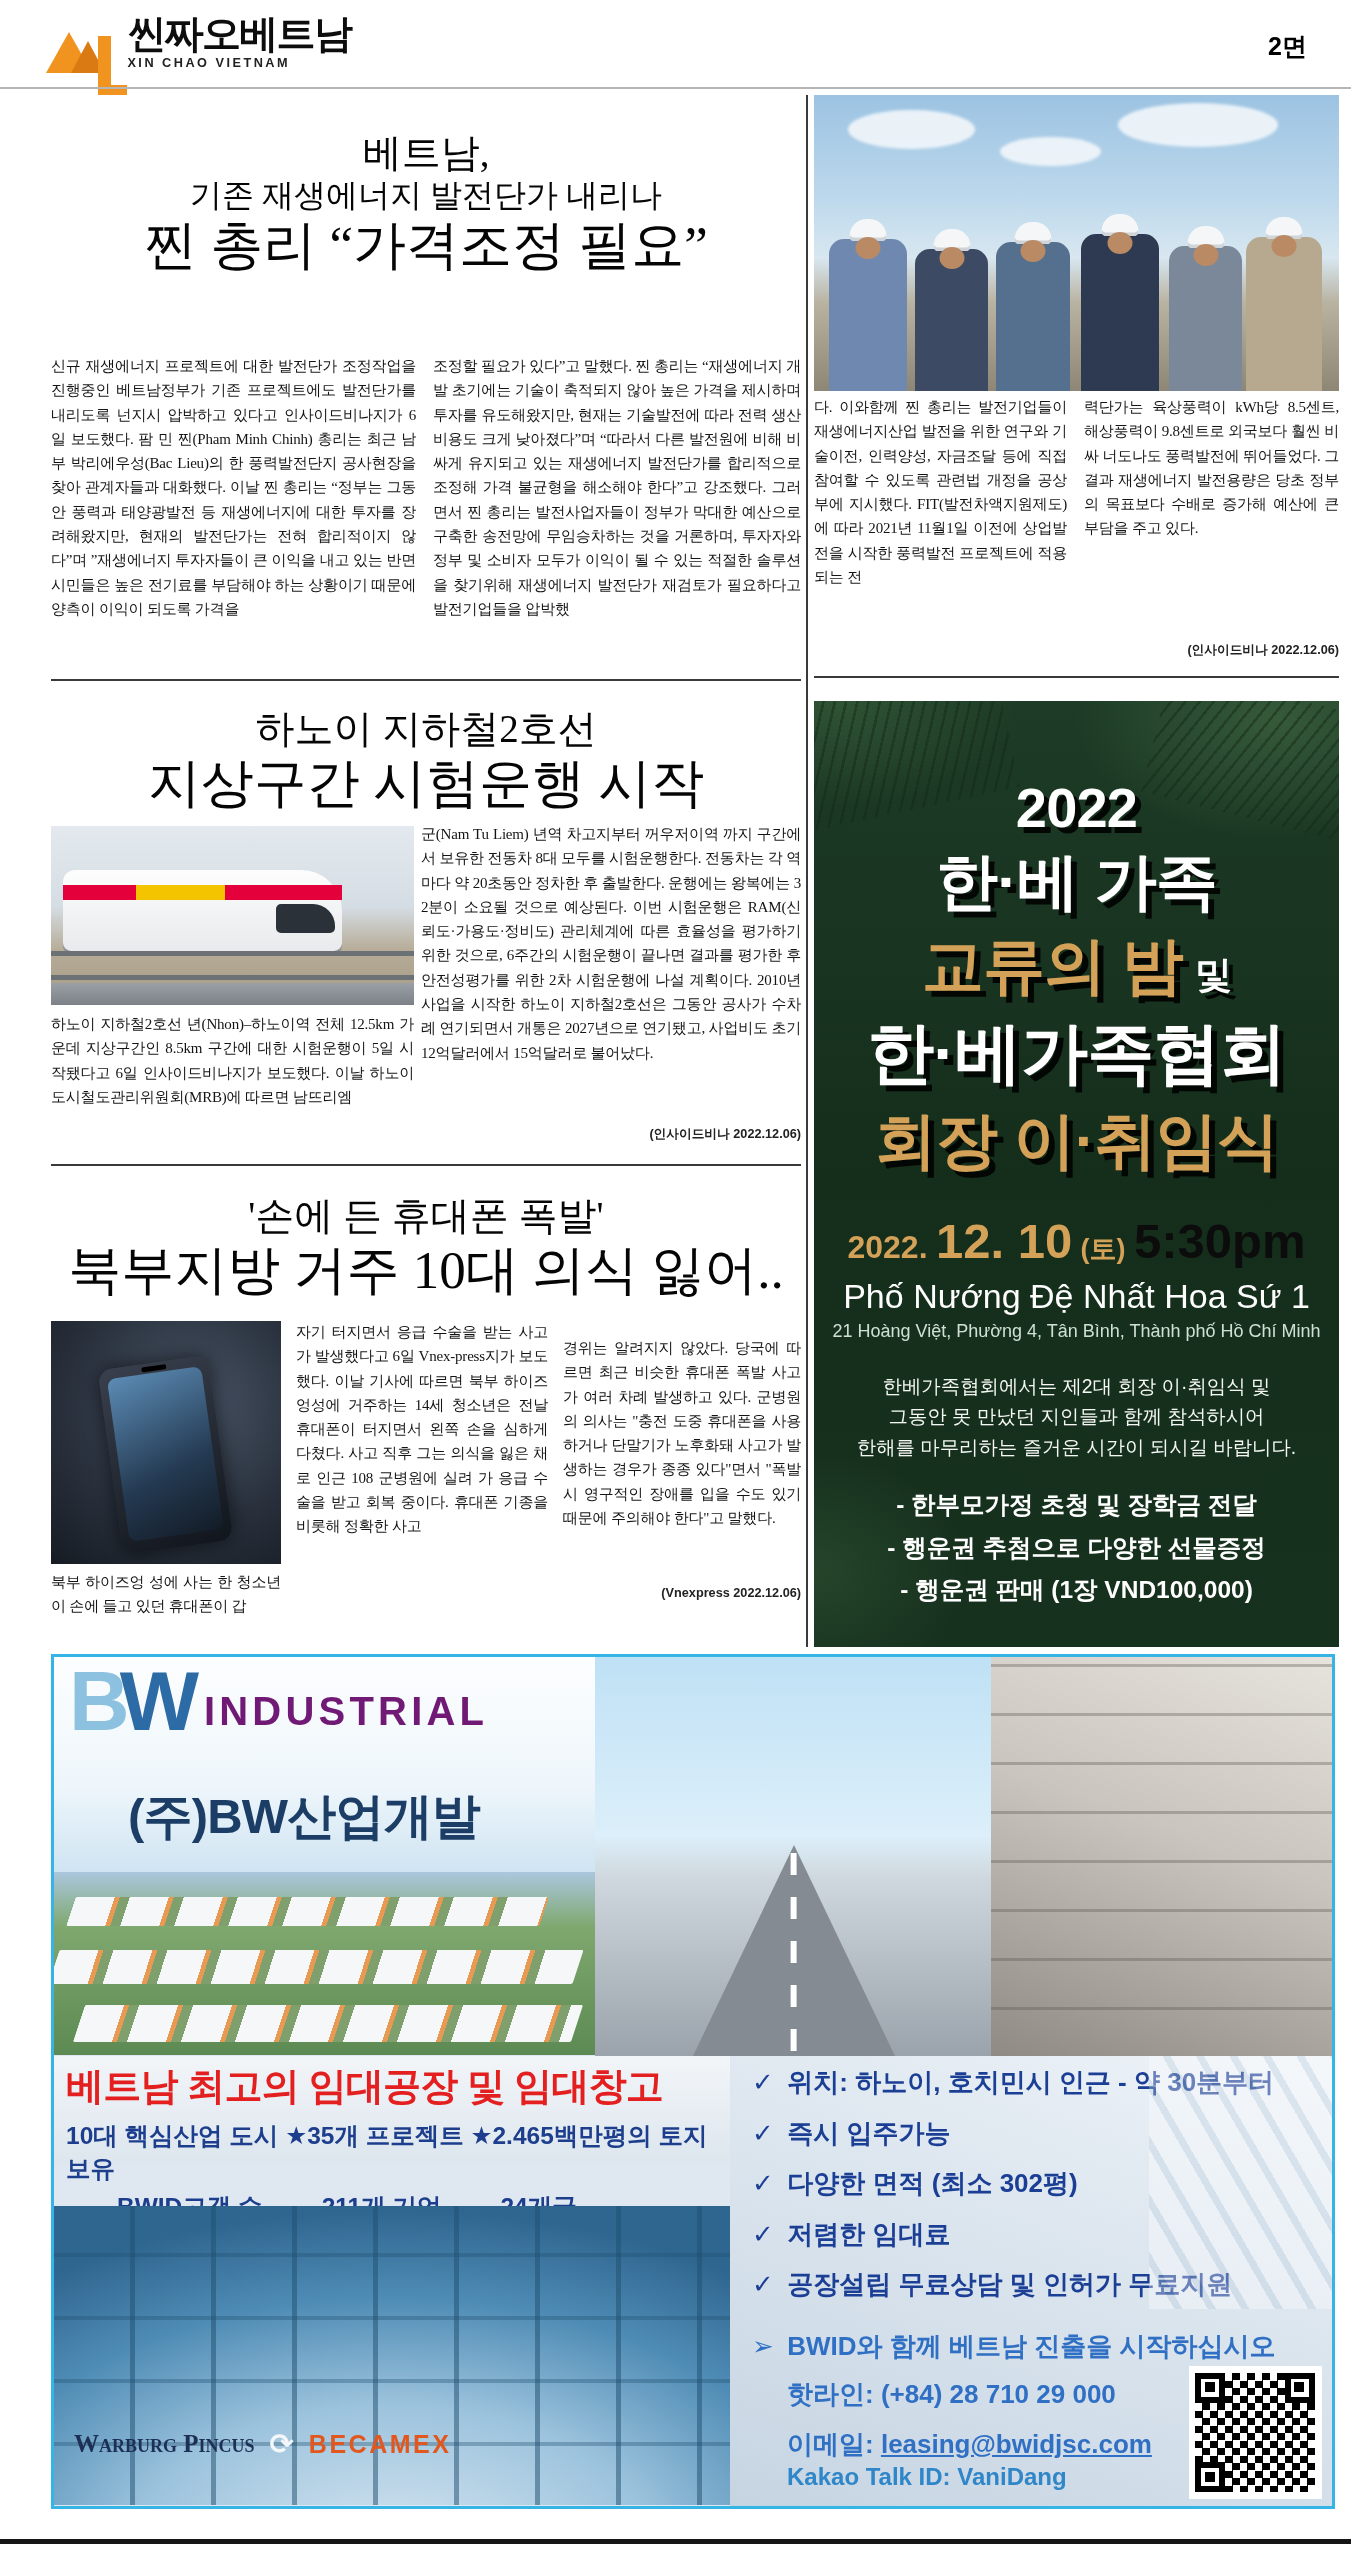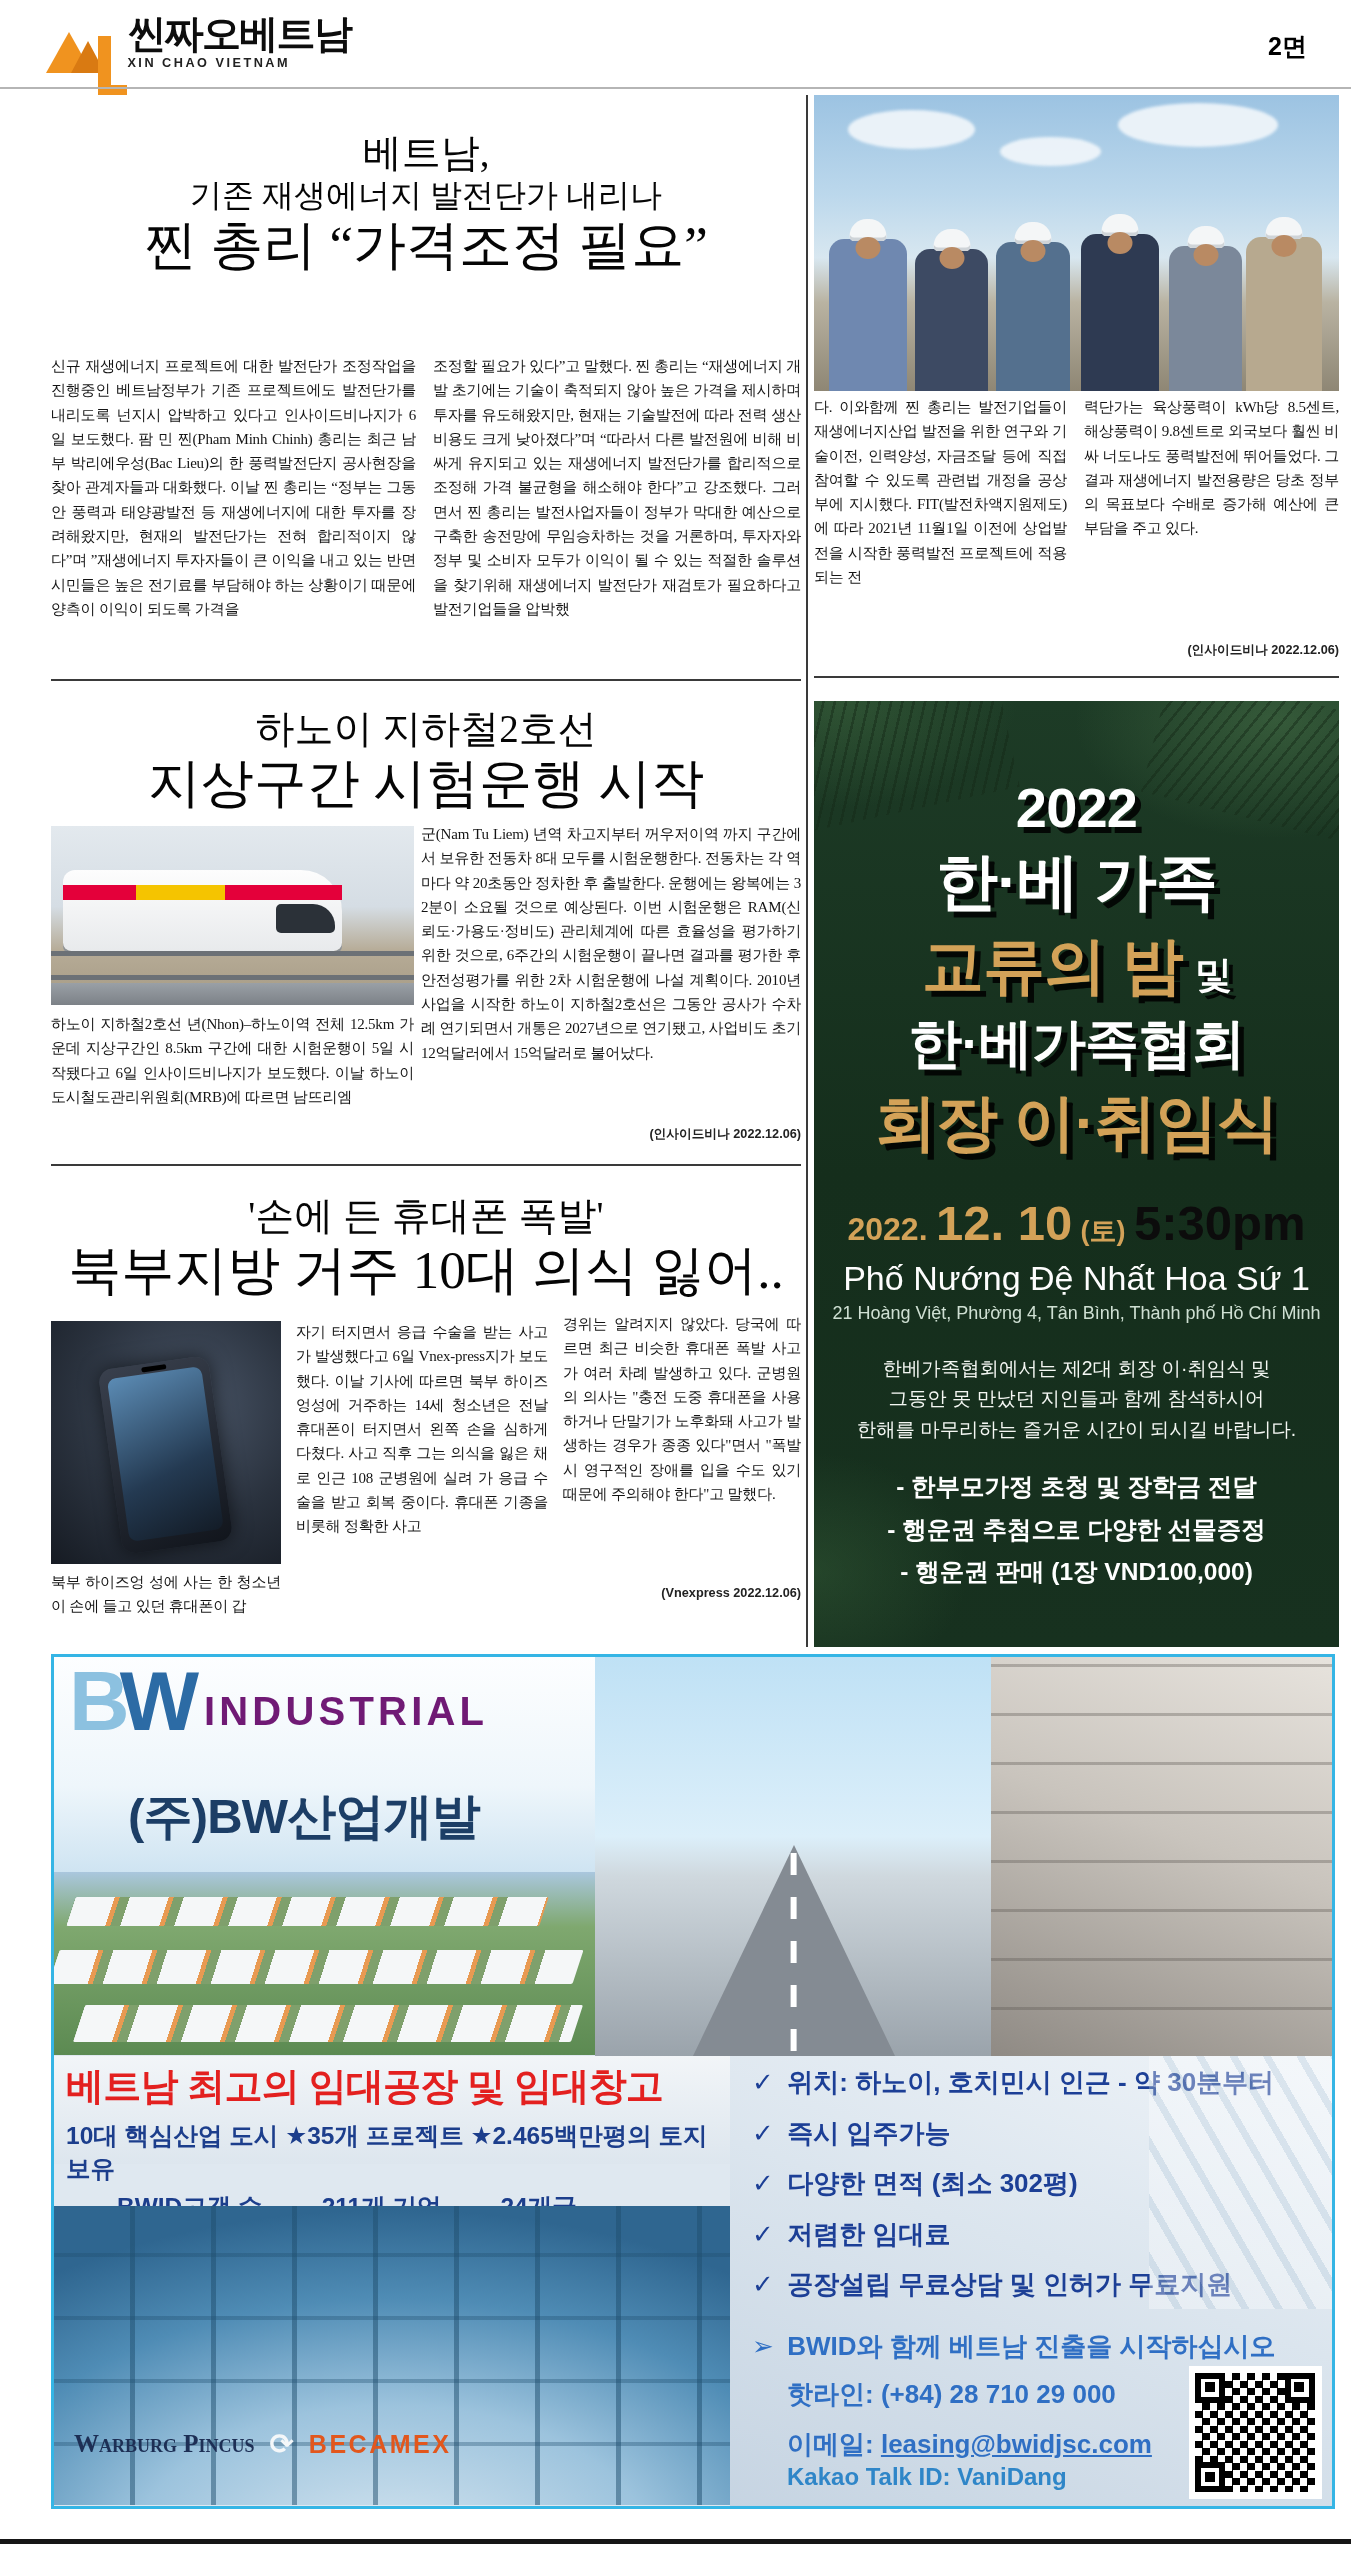--- a/index.html
+++ b/index.html
@@ -199,34 +199,34 @@
   <div class="abs hrule" style="left:51px;top:1164px;width:750px;"></div>
 
   <div class="abs" style="left:51px;top:1176px;width:750px;height:470px;">
     <div class="headline hl-sm" style="margin-top:17px;">'손에 든 휴대폰 폭발'</div>
     <div class="headline hl-bold">북부지방 거주 10대 의식 잃어..</div>
     <div class="abs phonephoto" style="left:0;top:145px;width:230px;height:243px;">
       <div class="phone"></div>
     </div>
     <div class="abs bodycol" style="left:0;top:394px;width:230px;height:74px;">북부 하이즈엉 성에 사는 한 청소년이 손에 들고 있던 휴대폰이 갑</div>
     <div class="abs bodycol" style="left:245px;top:144px;width:252px;height:296px;">자기 터지면서 응급 수술을 받는 사고가 발생했다고 6일 Vnex-press지가 보도했다. 이날 기사에 따르면 북부 하이즈엉성에 거주하는 14세 청소년은 전날 휴대폰이 터지면서 왼쪽 손을 심하게 다쳤다. 사고 직후 그는 의식을 잃은 채로 인근 108 군병원에 실려 가 응급 수술을 받고 회복 중이다. 휴대폰 기종을 비롯해 정확한 사고</div>
-    <div class="abs bodycol" style="left:512px;top:136px;width:238px;height:264px;">경위는 알려지지 않았다. 당국에 따르면 최근 비슷한 휴대폰 폭발 사고가 여러 차례 발생하고 있다. 군병원의 의사는 "충전 도중 휴대폰을 사용하거나 단말기가 노후화돼 사고가 발생하는 경우가 종종 있다"면서 "폭발 시 영구적인 장애를 입을 수도 있기 때문에 주의해야 한다"고 말했다.</div>
+    <div class="abs bodycol" style="left:512px;top:160px;width:238px;height:264px;">경위는 알려지지 않았다. 당국에 따르면 최근 비슷한 휴대폰 폭발 사고가 여러 차례 발생하고 있다. 군병원의 의사는 "충전 도중 휴대폰을 사용하거나 단말기가 노후화돼 사고가 발생하는 경우가 종종 있다"면서 "폭발 시 영구적인 장애를 입을 수도 있기 때문에 주의해야 한다"고 말했다.</div>
     <div class="abs source" style="left:512px;top:410px;width:238px;">(Vnexpress 2022.12.06)</div>
   </div>
 
   <div class="abs event-ad">
     <div class="needles" style="left:-25px;top:-17px;transform:rotate(-12deg);"></div>
     <div class="needles" style="right:-34px;top:-8.4px;transform:rotate(14deg);"></div>
     <div class="ev-title" style="font-size:56px;margin-top:74px;">2022</div>
     <div class="ev-title" style="font-size:62px;">한·베 가족</div>
     <div class="ev-row">
       <span class="ev-title gold" style="font-size:62px;">교류의 밤</span>
       <span class="ev-title" style="font-size:37px;">및</span>
     </div>
-    <div class="ev-title" style="font-size:54px;">한·베가족협회</div>
+    <div class="ev-title" style="font-size:67px;">한·베가족협회</div>
     <div class="ev-title gold" style="font-size:62px;">회장 이·취임식</div>
     <div class="ev-date" style="margin-top:30px;">
       <span class="gold" style="font-size:32px;">2022.</span>
       <span class="gold" style="font-size:49px;">12. 10</span>
       <span class="gold" style="font-size:27px;">(토)</span>
       <span style="font-size:49px;color:#0c0c0c;">5:30pm</span>
     </div>
     <div class="ev-venue">Phố Nướng Đệ Nhất Hoa Sứ 1</div>
     <div class="ev-addr">21 Hoàng Việt, Phường 4, Tân Bình, Thành phố Hồ Chí Minh</div>
     <div class="ev-desc">

